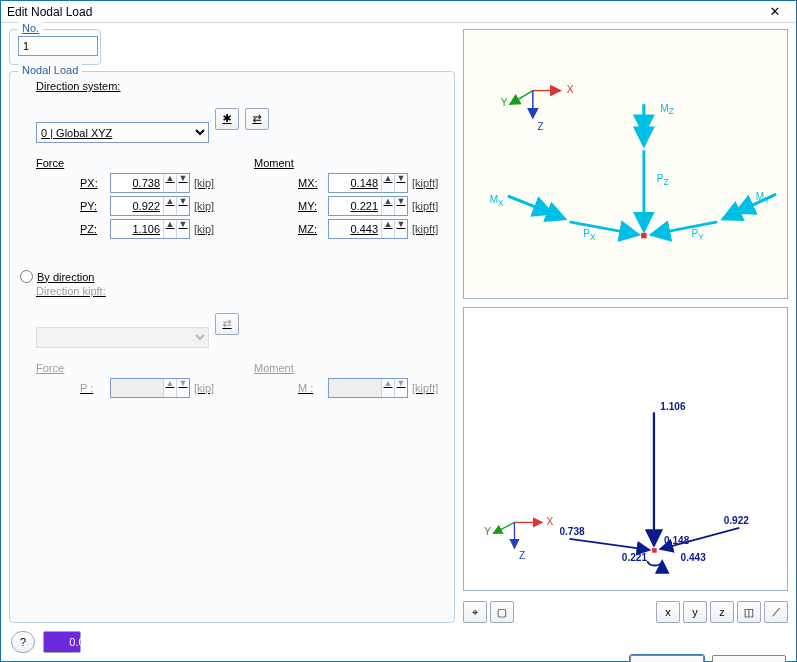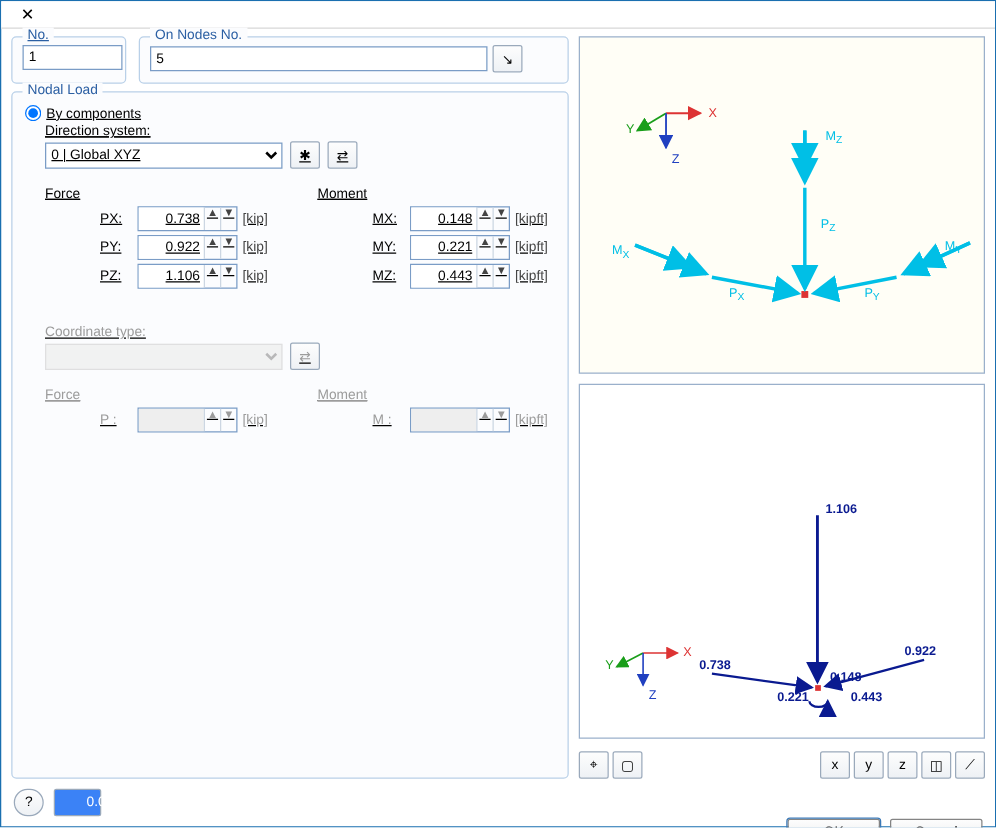--- a/index.html
+++ b/index.html
@@ -19,21 +19,21 @@
   .ulabel .u { text-decoration:underline; }
   input[type=text] { border:1px solid #7a9cc6; background:#fff; font:inherit; padding:1px 4px; height:20px; }
   .no-input { width:80px; }
   .nodes-input { width:270px; }
   .picker-btn, .tool-btn, .mini-btn { border:1px solid #9aa9bb; background:linear-gradient(#fdfdfd,#eef1f5); width:24px; height:22px; display:inline-flex; align-items:center; justify-content:center; font-size:11px; cursor:pointer; border-radius:2px; }
   .radio { display:flex; align-items:center; gap:4px; margin:2px 0; }
   .radio input { margin:0; }
   .sub { margin-left:16px; }
   .coord-row { display:flex; align-items:center; gap:6px; margin-top:2px; }
   select { border:1px solid #7a9cc6; background:#fff; font:inherit; height:21px; }
-  .coord-select { width:190px; }
+  .coord-select { width:173px;margin-top:28px; }
   .fm-block { display:flex; gap:28px; margin-top:14px; }
   .fm-col { width:190px; }
   .fm-col .head { text-decoration:underline; margin-bottom:4px; }
   .fm-row { display:flex; align-items:center; gap:4px; margin:3px 0;padding-left:44px; }
   .fm-row .lab { width:26px; }
   .spin { border:1px solid #7a9cc6; display:flex; height:20px; }
   .spin input { border:none; width:52px; text-align:right; padding:1px 3px; font:inherit; }
   .spin .arrows { width:26px; border-left:1px solid #ccd6e2; display:flex; }
   .spin .arrows span { flex:1; font-size:9px; text-align:center; line-height:9px; cursor:pointer; color:#444; border-left:1px solid #ccd6e2;}
   .spin .arrows span:first-child { border-left:none;}
@@ -52,51 +52,39 @@
   .btnbar .spacer { flex:1; }
   .mainbtn { border:1px solid #848484; background:linear-gradient(#fdfdfd,#e8eaec); width:74px; height:22px; font:inherit; cursor:pointer; border-radius:2px;margin-top:47px; }
   .mainbtn.primary { outline:1px solid #3b79b7; }
   svg text { font-family:inherit; font-size:11px; }
 </style>
 </head>
 <body>
 
 <div class="window">
   <div class="titlebar">
+    <span class="title">Edit Nodal Load</span>
     <span class="close">✕</span>
   </div>
 
   <div class="body">
 
     <div class="left">
       <div class="hrow">
 
         <div class="group shallow" style="width:92px;">
           <span class="glabel ulabel"><span class="u">No.</span></span>
           <input type="text" class="no-input" value="1" style="">
         </div>
 
-        <div class="group shallow" style="flex:1;">
-          <span class="glabel ulabel"><span>On Nodes No.</span></span>
-          <div style="display:flex; gap:4px; align-items:center;">
-            <input type="text" class="nodes-input" value="5" style="">
-            <span class="picker-btn">
-                <span>↘</span>
-              </span>
-          </div>
-        </div>
       </div>
 
       <div class="group" style="flex:1; min-height:460px;text-decoration:underline;">
         <span class="glabel">Nodal Load</span>
 
-        <label class="radio">
-          <input type="radio" name="mode" checked="" style="">
-          <span>By components</span>
-        </label>
 
         <div class="sub">
           <div class="ulabel"><span class="u">Direction system:</span></div>
           <div class="coord-row">
             <select class="coord-select">
               <option>0 | Global XYZ</option>
             </select>
             <span class="tool-btn">✱</span>
             <span class="tool-btn">⇄</span>
           </div>
@@ -172,23 +160,27 @@
                     </span>
                   </span>
                 <span class="unit">[kipft]</span>
                 </div>
             </div>
           </div>
         </div>
 
         <div style="height:26px;"></div>
 
+        <label class="radio">
+          <input type="radio" name="mode" style="">
+          <span>By direction</span>
+        </label>
 
         <div class="sub disabled">
-          <div class="ulabel">Coordinate type:</div>
+          <div class="ulabel">Direction kipft:</div>
           <div class="coord-row">
             <select class="coord-select" disabled=""><option></option></select>
             <span class="tool-btn">⇄</span>
           </div>
           <div class="fm-block">
             <div class="fm-col">
               <div class="head">Force</div>
               <div class="fm-row">
                   <span class="lab">P :</span>
                 <span class="spin">
@@ -313,18 +305,18 @@
           <span class="mini-btn">z</span>
           <span class="mini-btn">◫</span>
           <span class="mini-btn">⟋</span>
         </div>
       </div>
     </div>
   </div>
 
   <div class="btnbar">
     <span class="mini-btn" style="border-radius:11px;">?</span>
-    <span class="mini-btn" style="background:#3b82f6;color:#fff;padding-left:36px;">0.00</span>
+    <span class="mini-btn" style="background:#6d28d9;color:#fff;padding-left:36px;">0.00</span>
     <span class="spacer"></span>
     <button class="mainbtn primary">OK</button>
     <button class="mainbtn">Cancel</button>
   </div>
 </div>
 
 </body></html>

